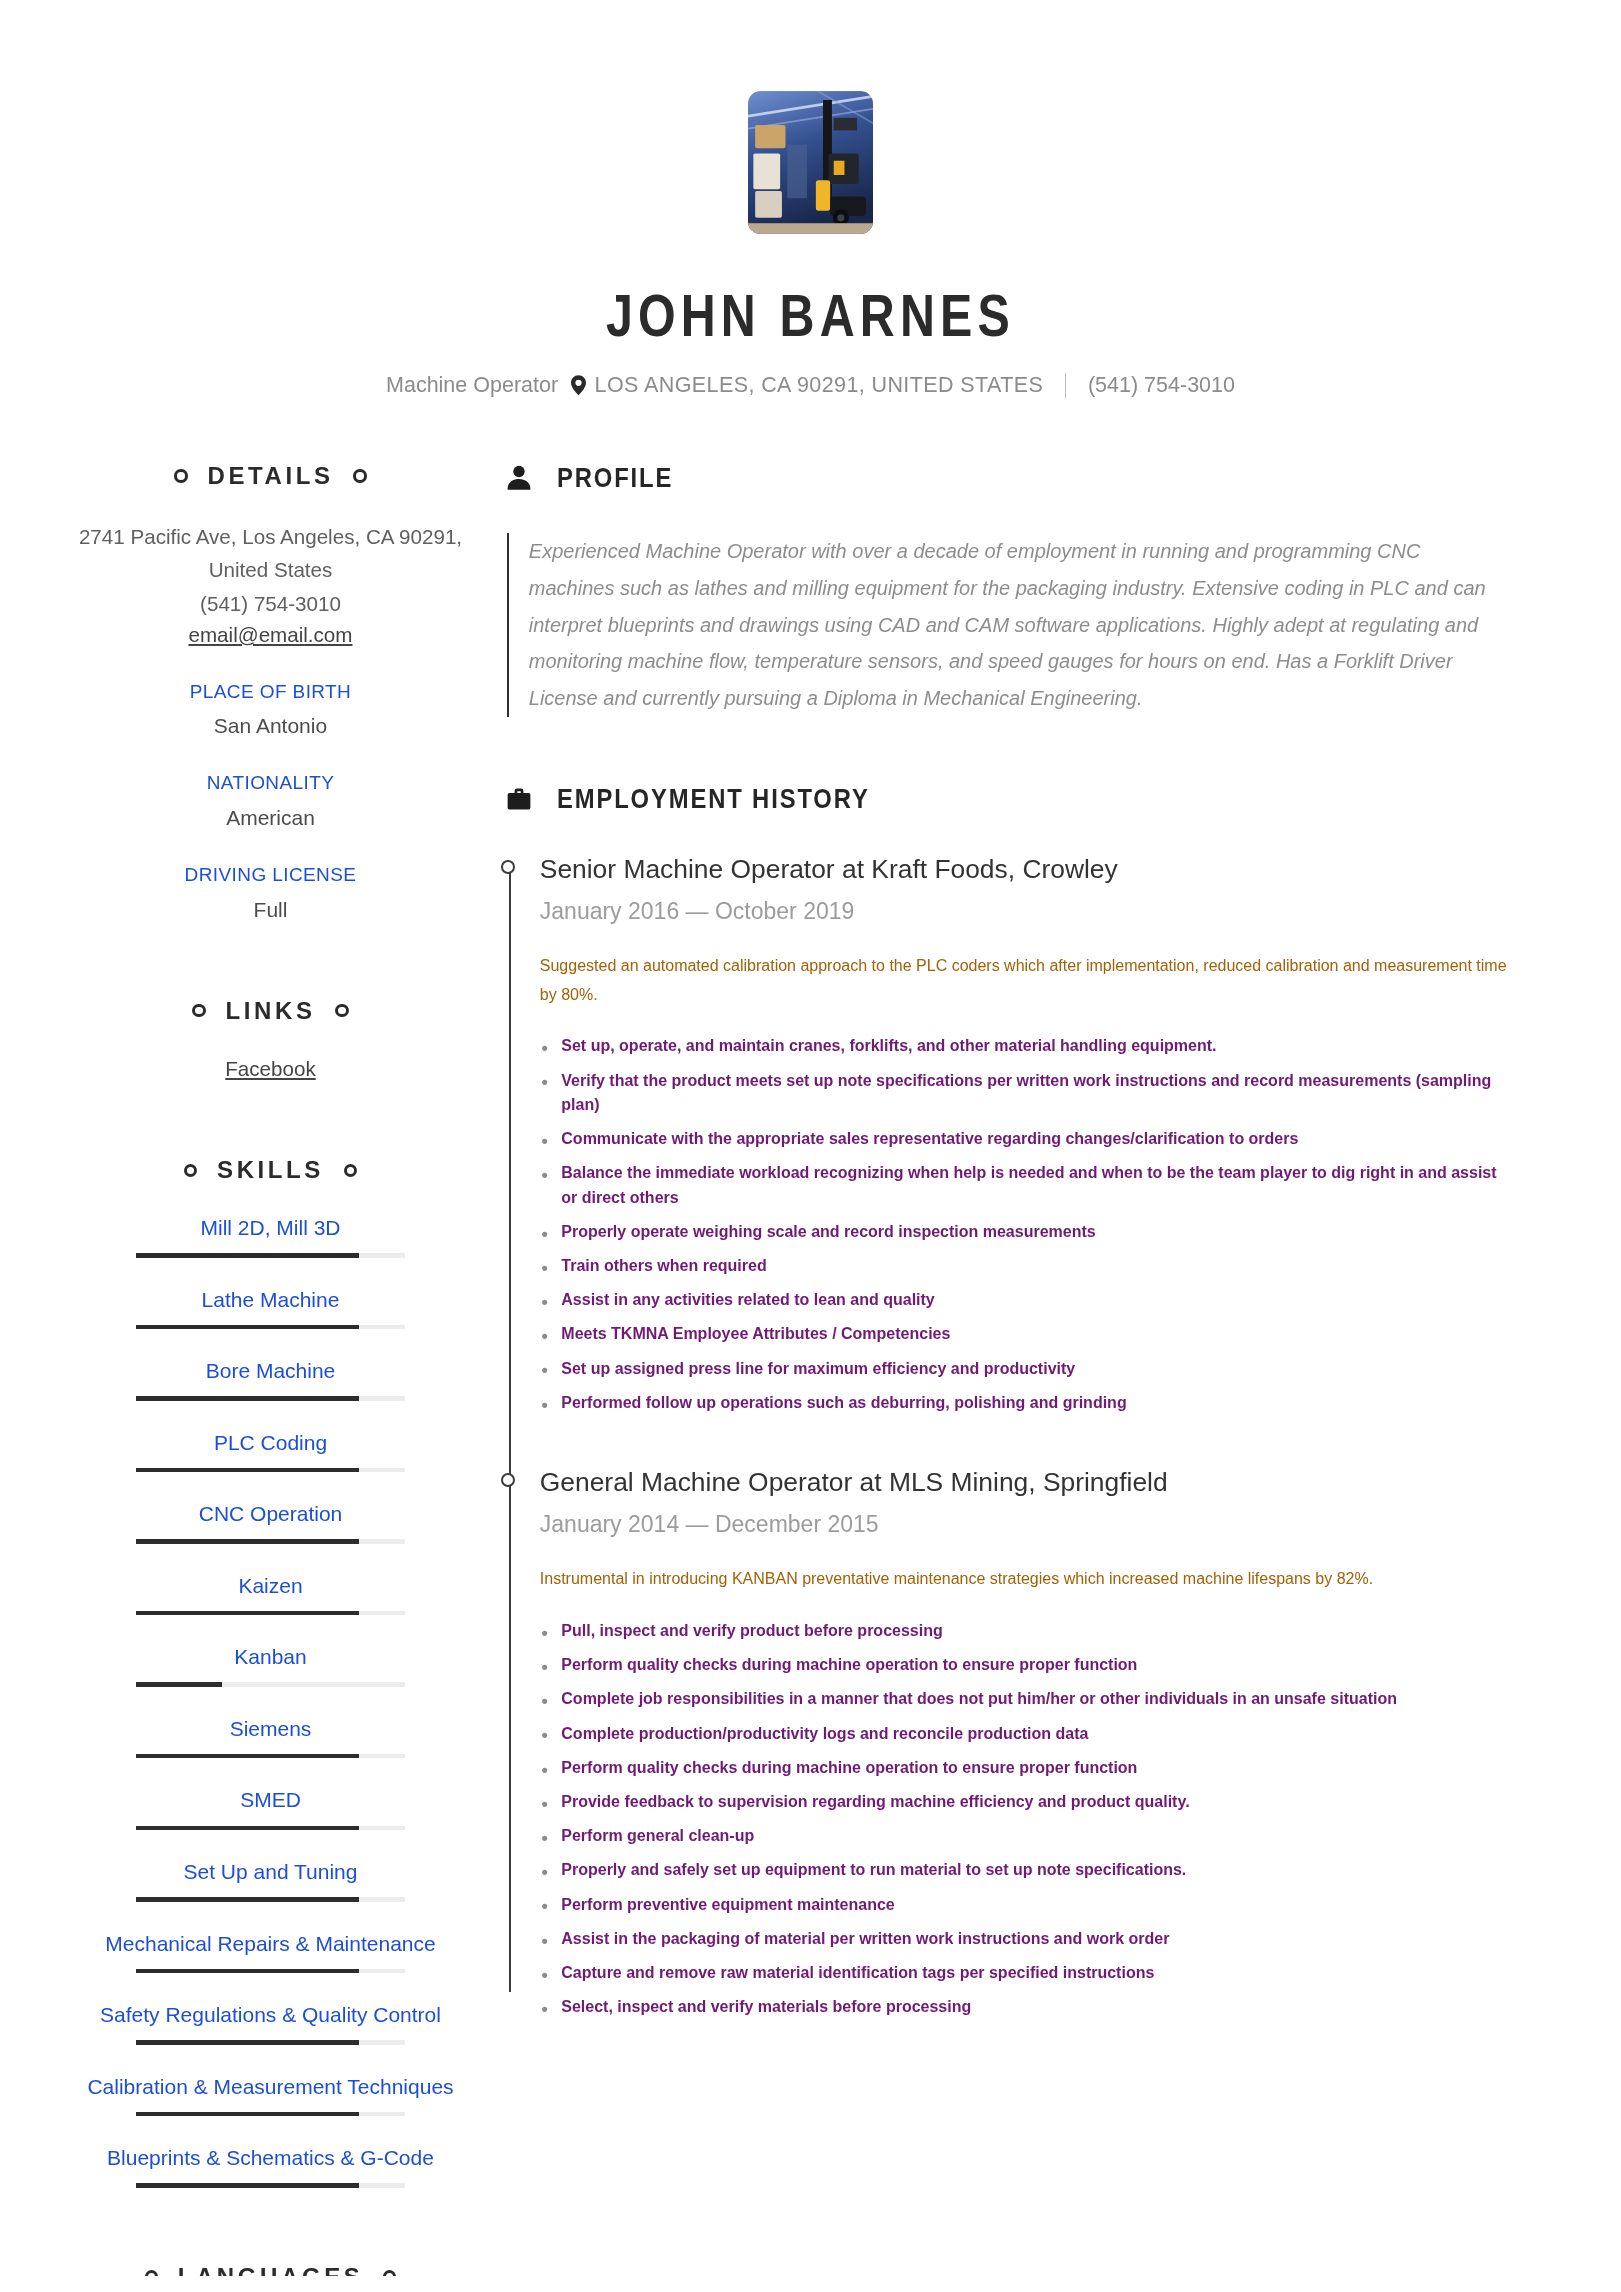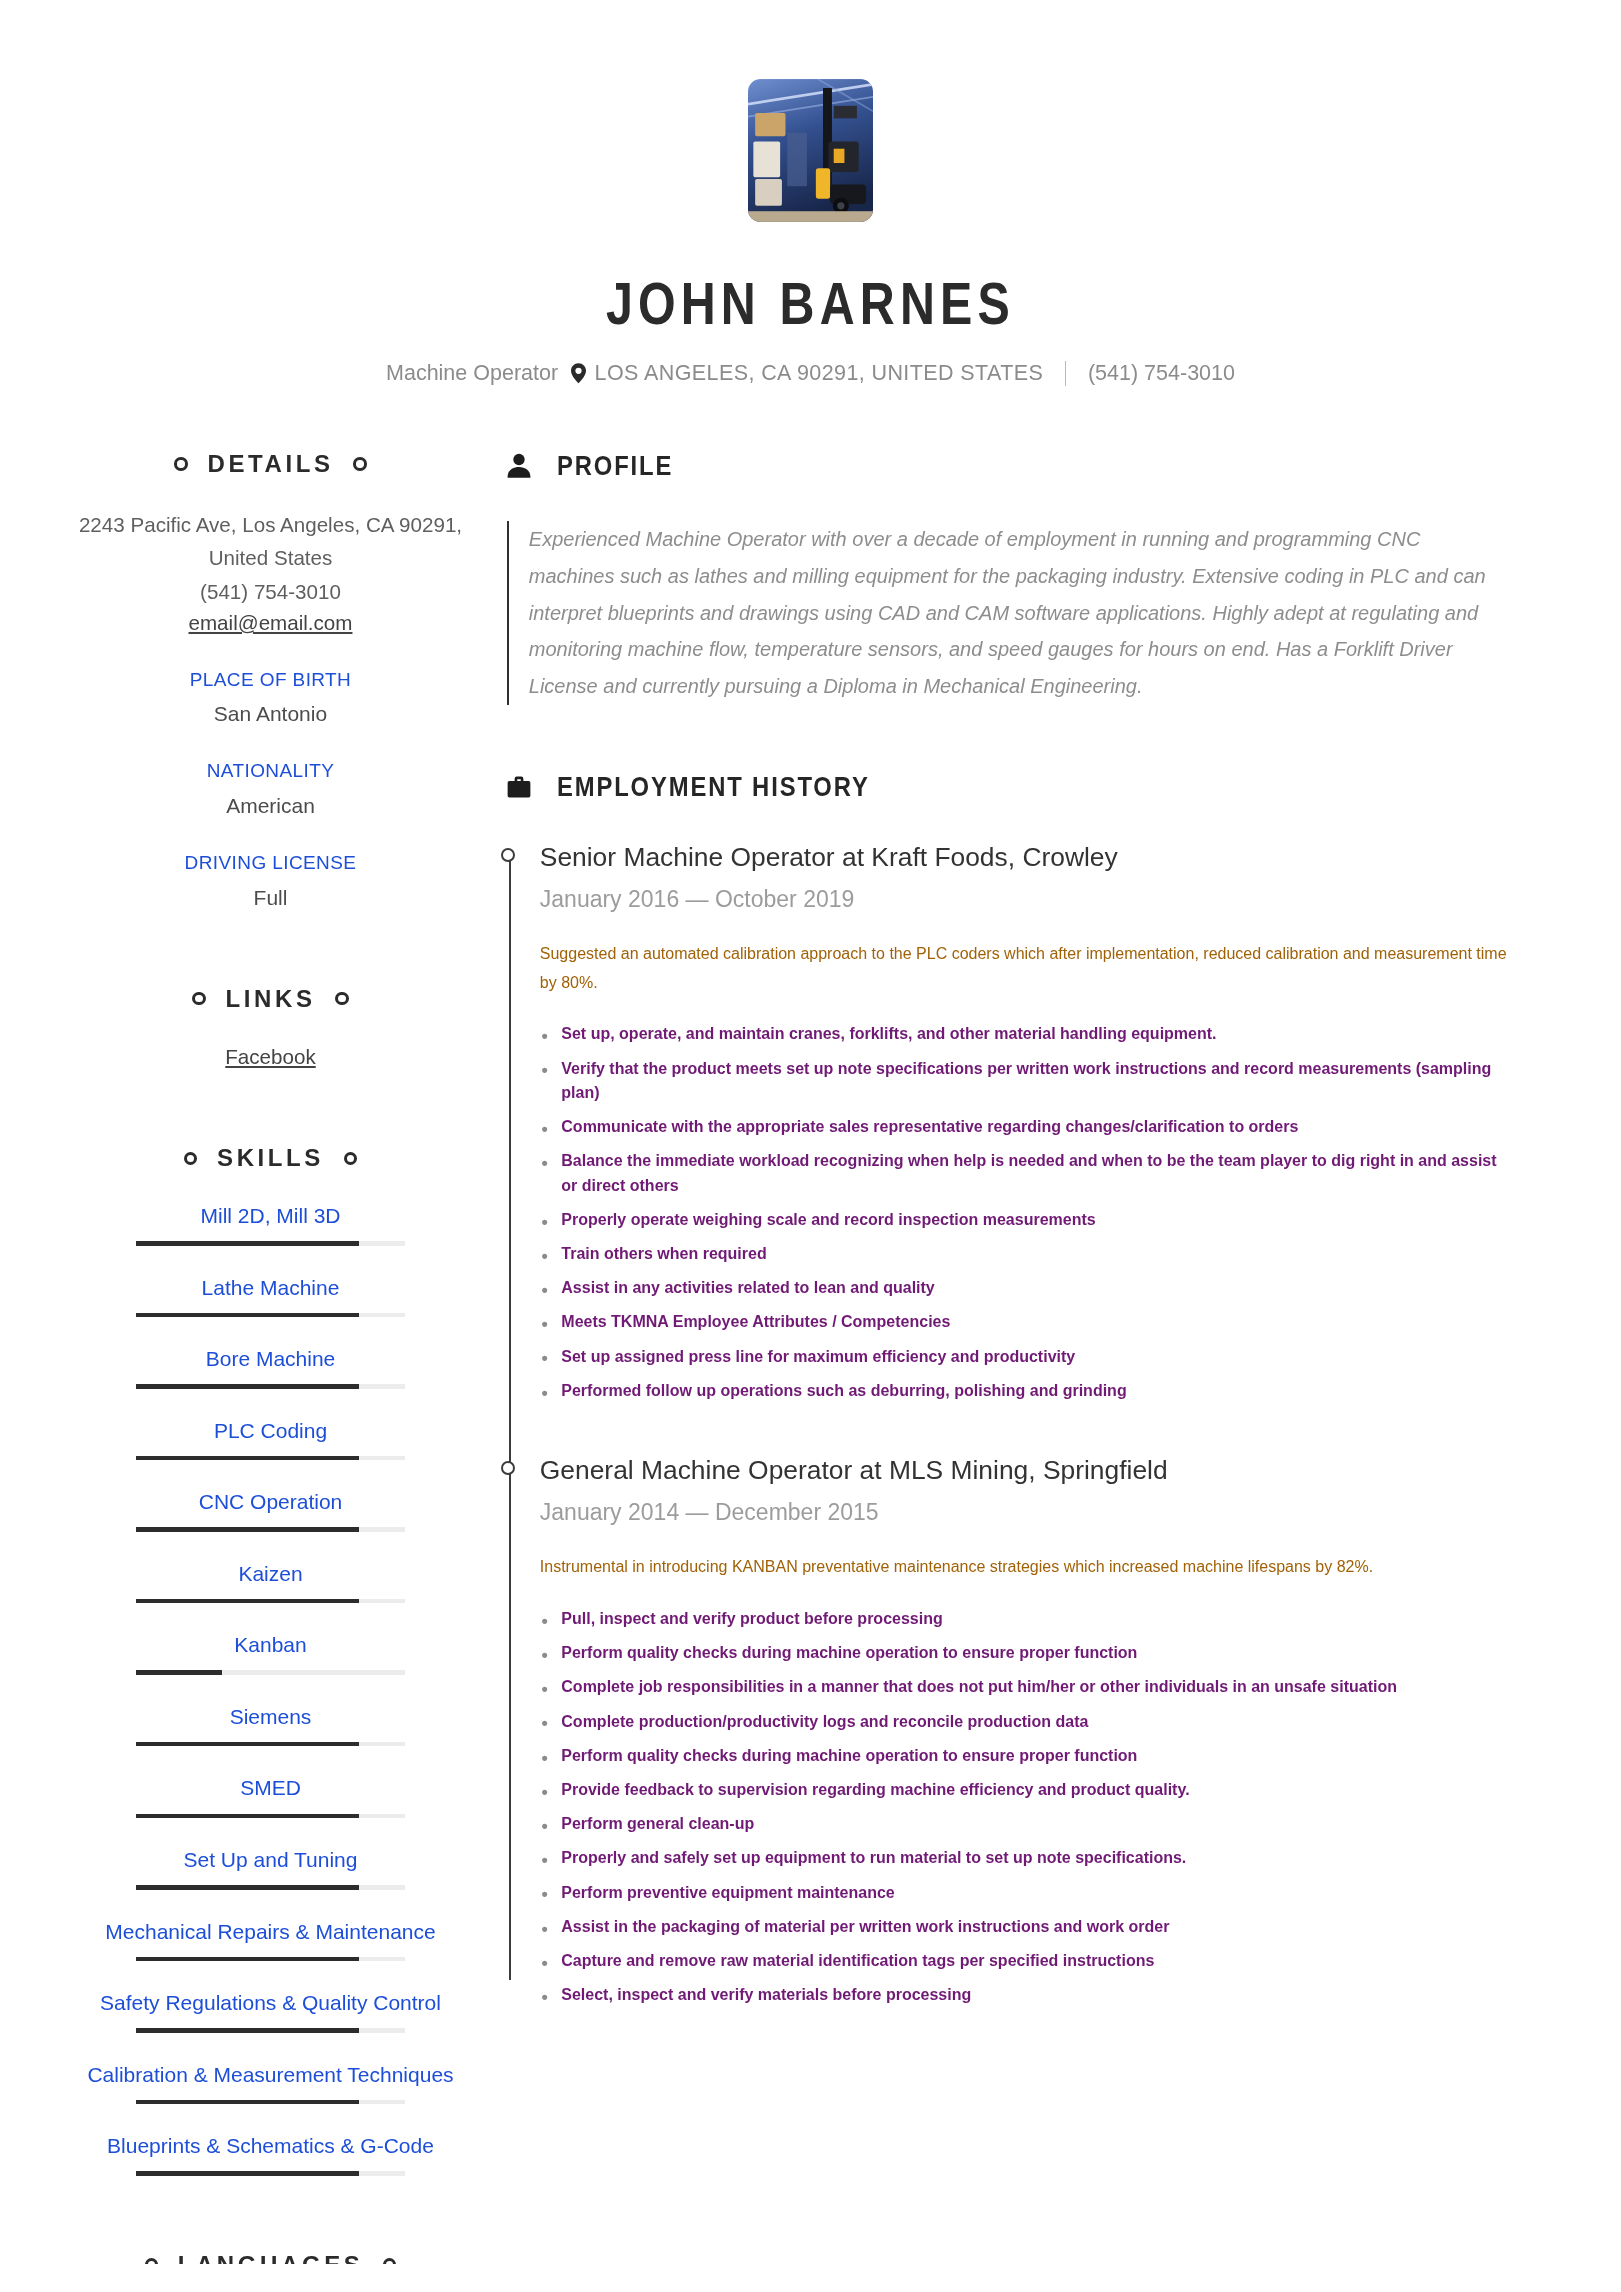--- a/index.html
+++ b/index.html
@@ -1,18 +1,18 @@
 <!DOCTYPE html>
 <html style="font-size:14.3px"><head>
 <meta charset="utf-8">
 <style>
   * { margin:0; padding:0; box-sizing:border-box; }
   html,body { background:#ffffff; }
   body { font-family:"Liberation Sans", sans-serif; color:#4c4c4c; }
-  .page { width:1621px; height:2264px; margin:0 auto; background:#fff; overflow:hidden; position:relative; }
+  .page { width:1621px; height:2264px; margin:12px auto; background:#fff; overflow:hidden; position:relative; }
 
   
   .header { text-align:center; padding-top:79px; }
   .photo { width:125px; height:143px; border-radius:12.5px; overflow:hidden; display:inline-block; }
   .photo svg { display:block; }
   .name { margin-top:45px; font-size:59px; font-weight:700; color:#2b2b2b; letter-spacing:6.3px; }
   .name span { display:inline-block; transform:scaleX(0.82); transform-origin:center; white-space:nowrap; }
   .subtitle { margin-top:23px; display:flex; align-items:center; justify-content:center; gap:12.5px;
               font-size:21.5px; color:#8b8b8b; }
   .subtitle .loc { display:flex; align-items:center; gap:9px; letter-spacing:0.4px; }
@@ -112,21 +112,21 @@
   <div class="columns">
 
     <aside>
 
       <section class="side-section first">
         <div class="side-title">
           <span class="ring"></span>
           <span>DETAILS</span>
           <span class="ring"></span>
         </div>
-        <div class="address">2243 Pacific Ave, Los Angeles, CA 90291, United States</div>
+        <div class="address">2741 Pacific Ave, Los Angeles, CA 90291, United States</div>
         <div class="address">(541) 754-3010</div>
         <a class="side-link">email@email.com</a>
         <div>
 
             <div class="detail-field">
               <div class="flabel">PLACE OF BIRTH</div>
               <div class="fvalue">San Antonio</div>
             </div>
 
             <div class="detail-field">

